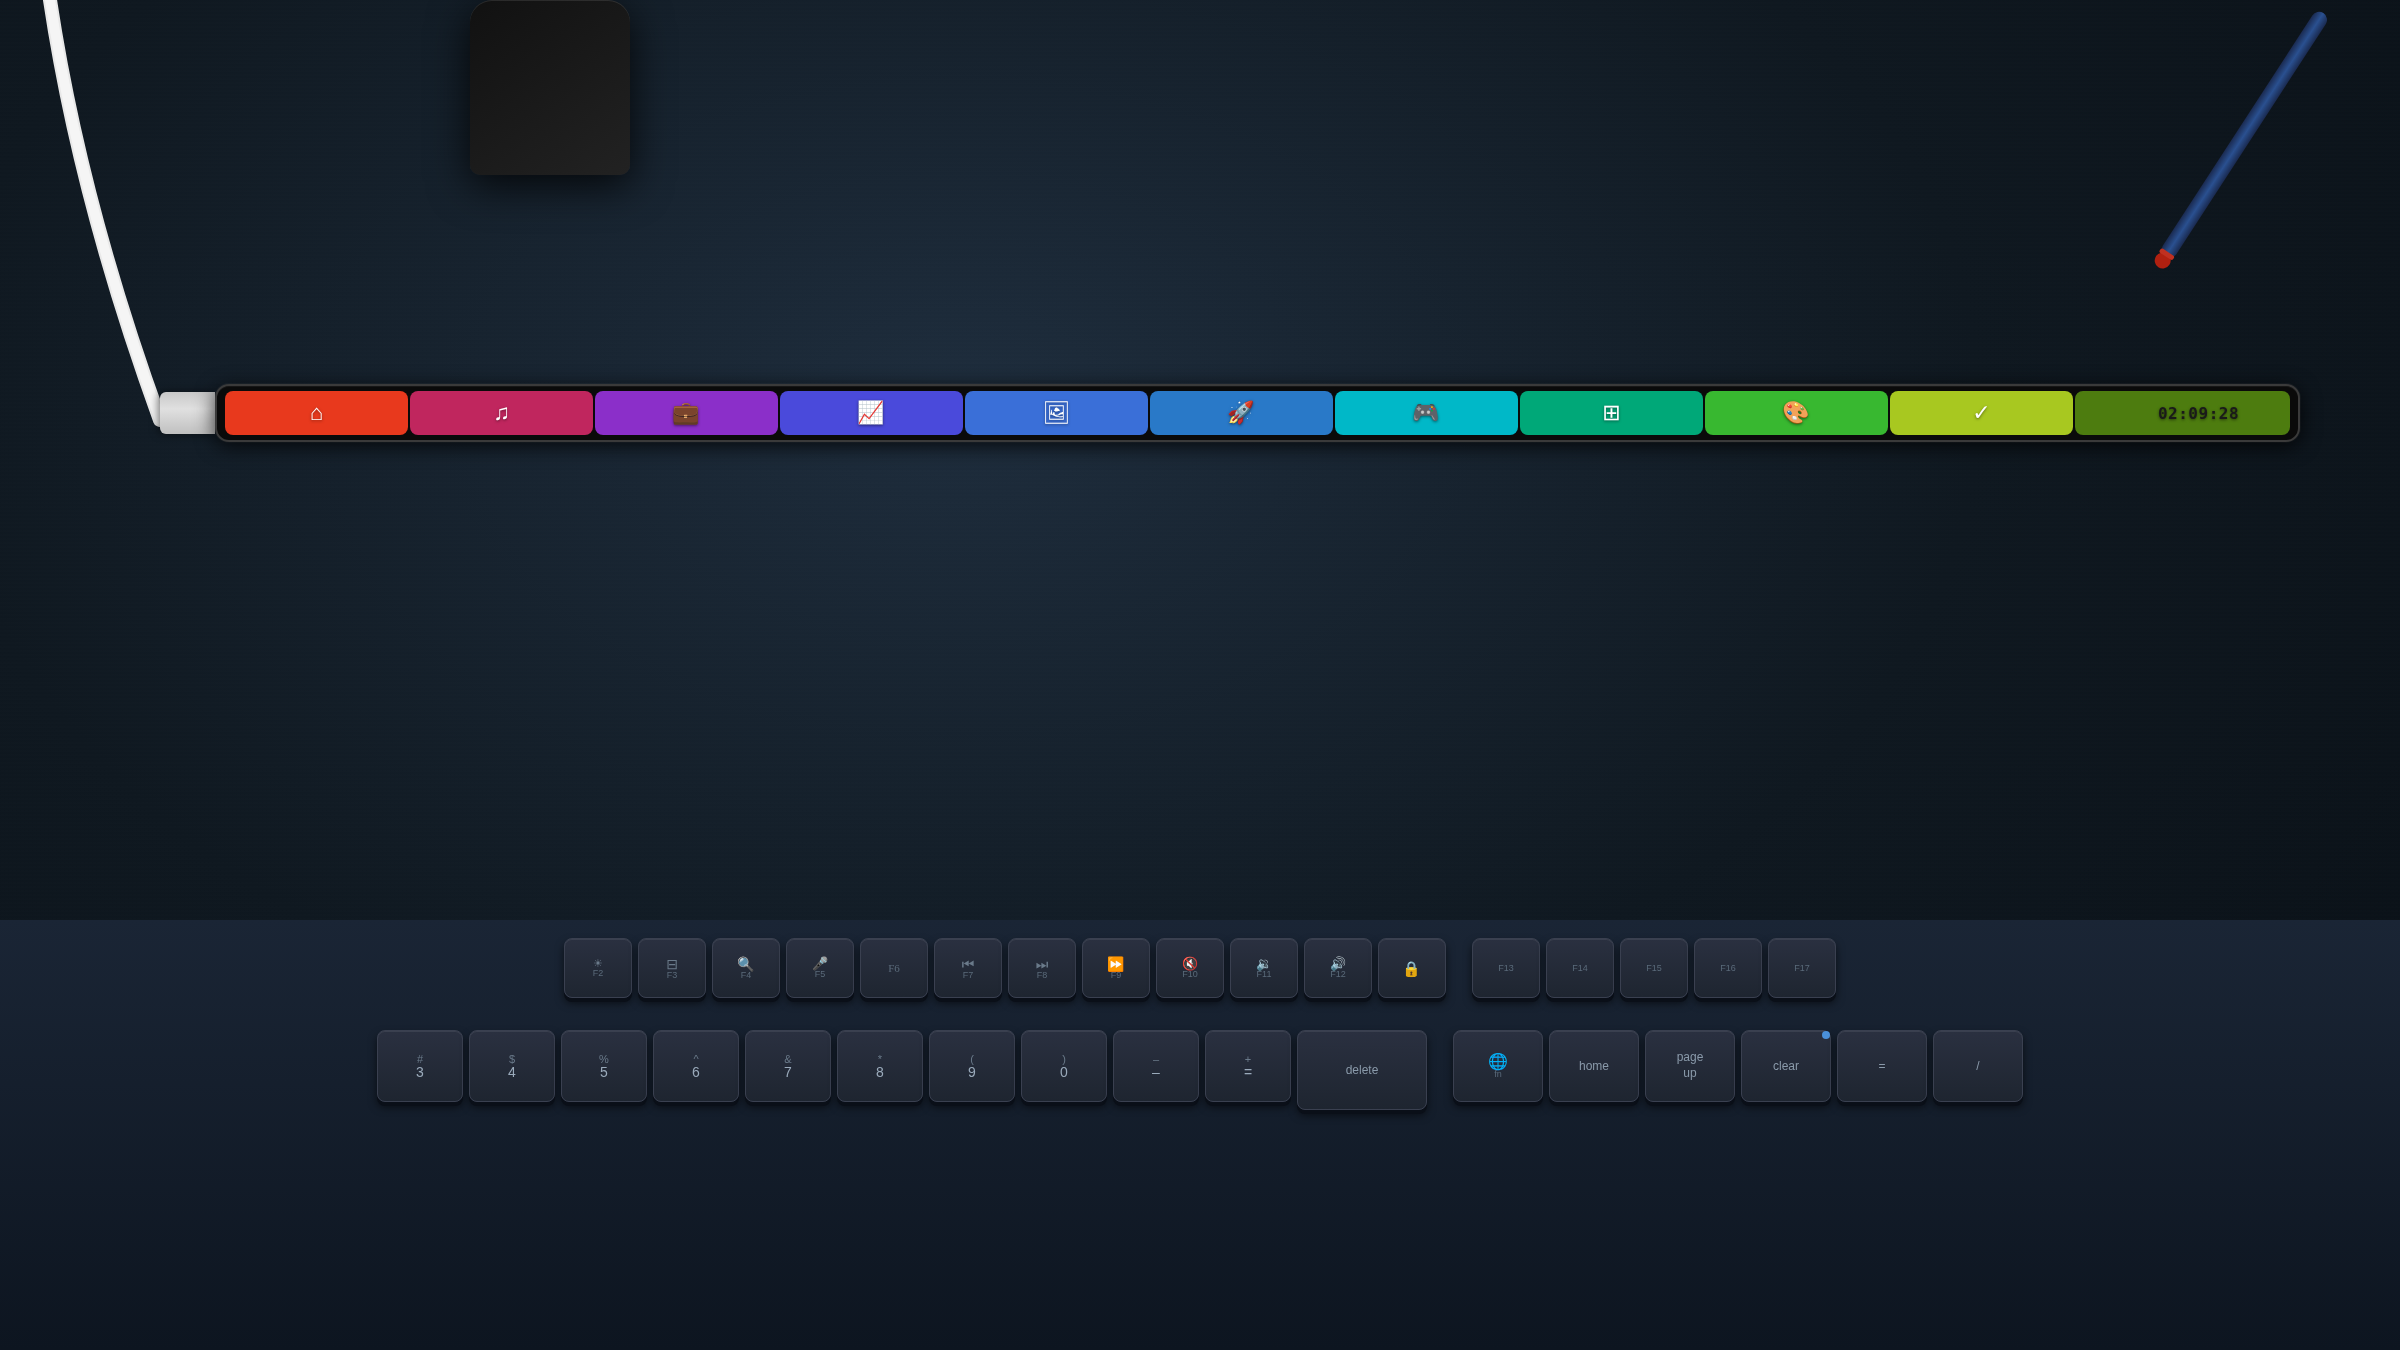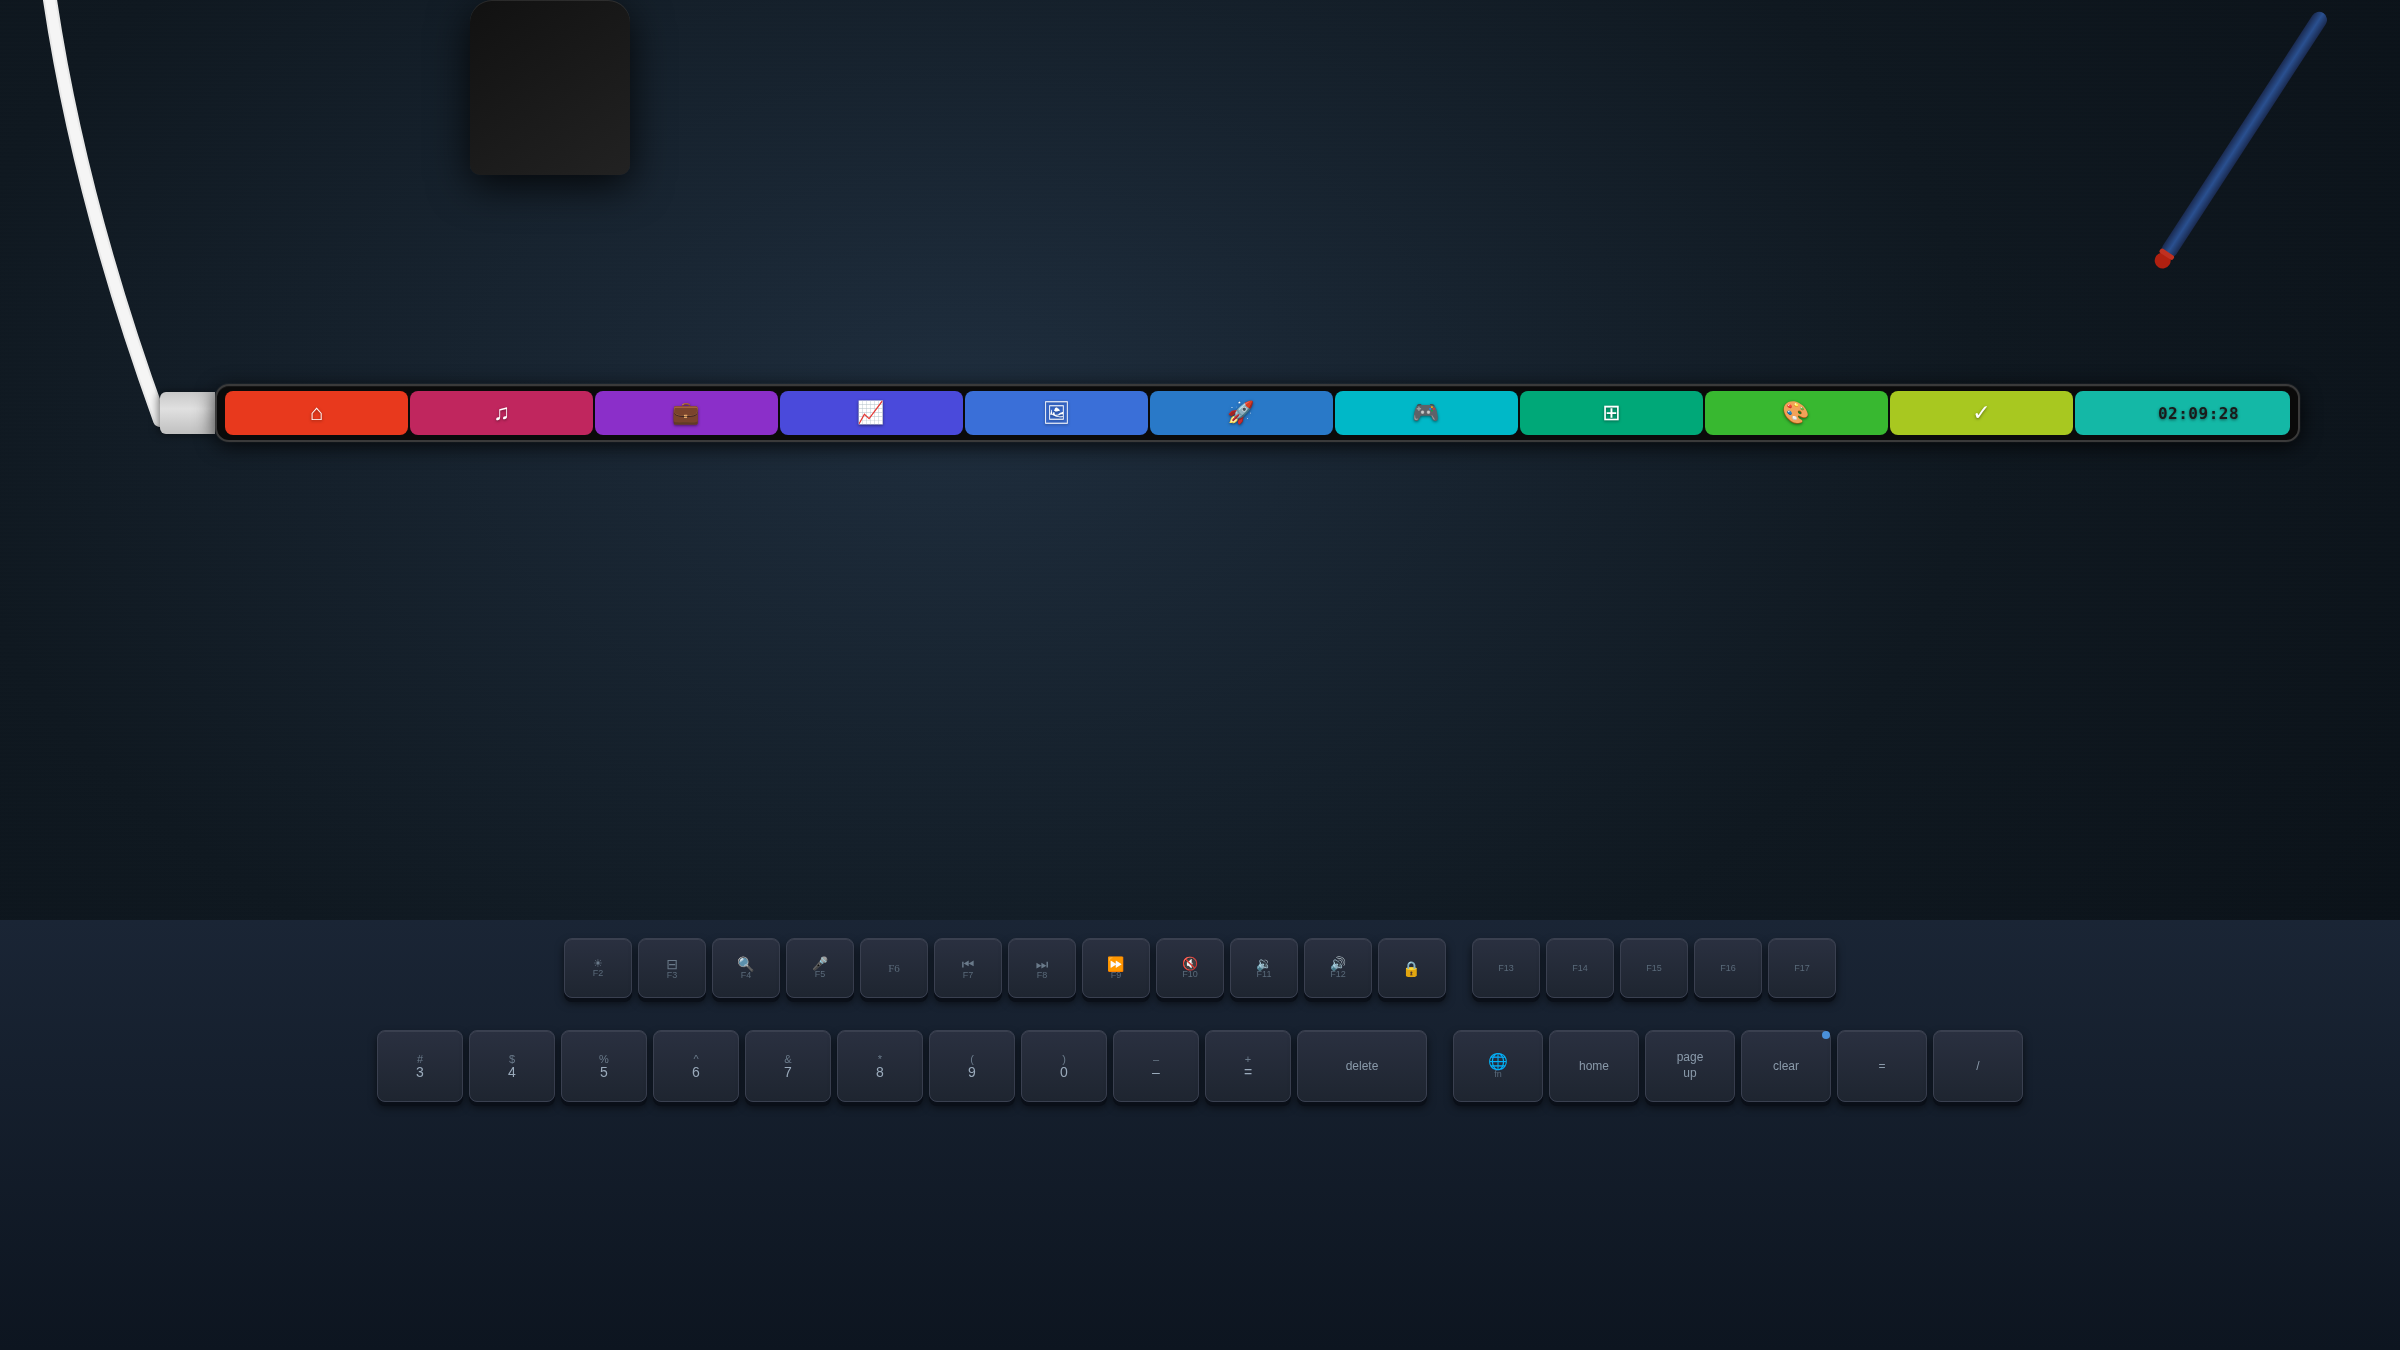--- a/index.html
+++ b/index.html
@@ -273,21 +273,21 @@
       </div>
       <div class="tb-btn" style="background: rgb(0, 168, 120);">
         <span style="font-size: 22px;">⊞</span>
       </div>
       <div class="tb-btn" style="background: rgb(56, 184, 48);">
         <span style="font-size: 22px;">🎨</span>
       </div>
       <div class="tb-btn" style="background: rgb(168, 200, 32);">
         <span style="font-size: 22px;">✓</span>
       </div>
-      <div class="tb-btn" style="background: #14b8a6; padding-left: 32px;">
+      <div class="tb-btn" style="background: #4d7c0f; padding-left: 32px;">
         <span class="tb-time">02:09:28</span>
       </div>
     </div>
 </div>
 
 <div class="keyboard-area">
 
   <div class="key-row" style="position:absolute;top:18px;left:0;right:0;">
 
     <div class="key fn-key">
@@ -389,21 +389,21 @@
       <span class="key-main">0</span>
     </div>
     <div class="key num-key">
       <span class="key-top">–</span>
       <span class="key-main">–</span>
     </div>
     <div class="key num-key">
       <span class="key-top">+</span>
       <span class="key-main">=</span>
     </div>
-    <div class="key" style="width:130px;height:72px;">
+    <div class="key" style="width:130px;height:80px;">
       <span class="key-label">delete</span>
     </div>
 
     <div style="width:14px;"></div>
     <div class="key key-spec">
       <span class="key-top" style="font-size:16px;">🌐</span>
       <span class="key-fn">fn</span>
     </div>
     <div class="key key-spec">
       <span class="key-label">home</span>

